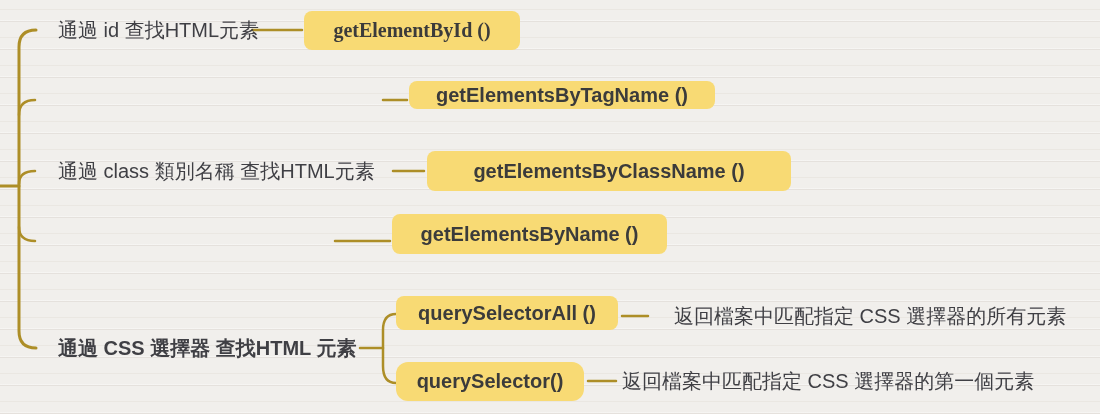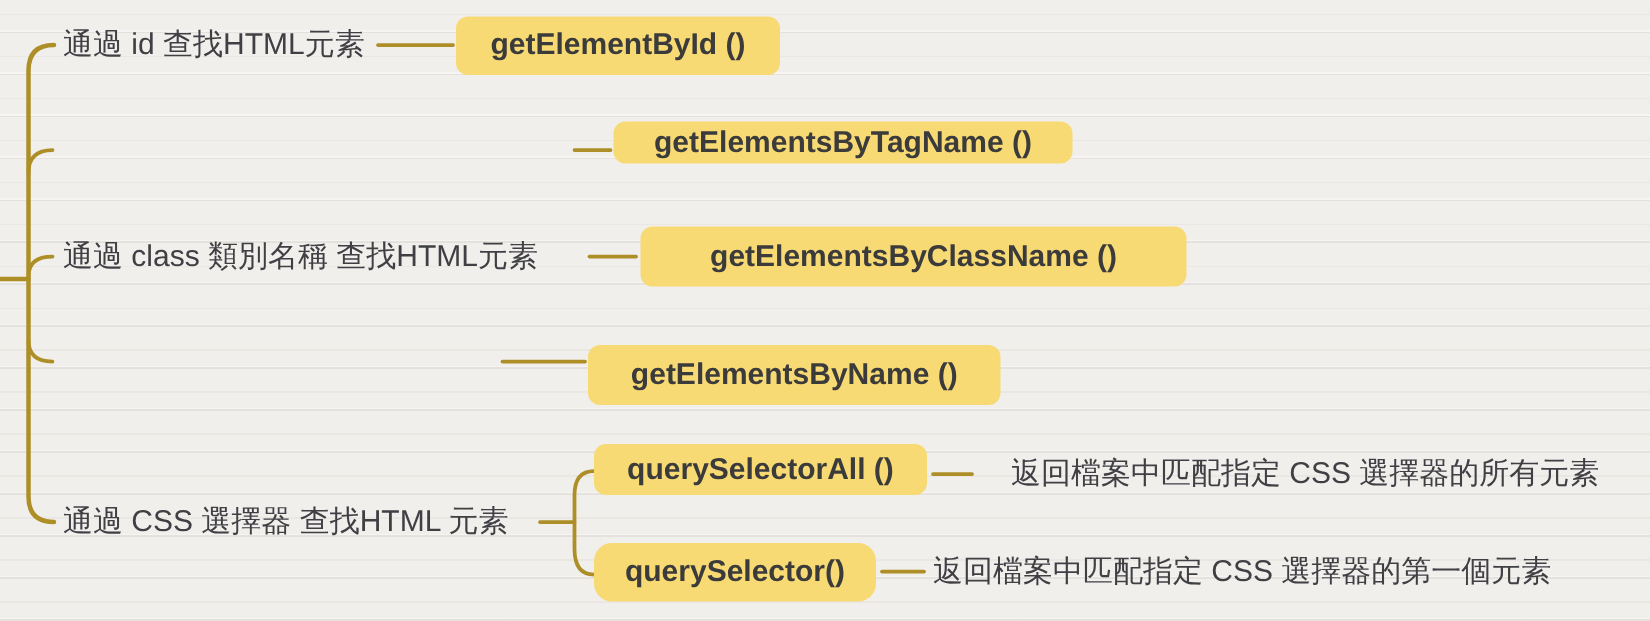--- a/index.html
+++ b/index.html
@@ -23,20 +23,21 @@
         transparent 13px, transparent 28px);
   }
   svg.connectors { position:absolute; left:0; top:0; }
   .label {
     position:absolute;
     color:#3f3f44;
     font-size:20px;
     line-height:1;
     white-space:nowrap;
     transform:translateY(-50%);
+    margin-left:16px;
   }
   .method-box {
     position:absolute;
     background:#f8da74;
     border-radius:8px;
     display:flex; align-items:center; justify-content:center;
     color:#3b3b3b;
     font-weight:bold;
     font-size:20px;
     white-space:nowrap;
@@ -74,25 +75,25 @@
 
     <path d="M 360 348 L 383 348" stroke-width="2.5"></path>
     <path d="M 396 314 Q 383 314 383 330 L 383 366 Q 383 383 396 383" stroke-width="2.5"></path>
 
     <path d="M 622 316 L 648 316" stroke-width="2.5"></path>
     <path d="M 588 381 L 616 381" stroke-width="2.5"></path>
   </svg>
 
   <div class="label" style="left:42px; top:30px;">通過 id 查找HTML元素</div>
   <div class="label" style="left:42px; top:171px;">通過 class 類別名稱 查找HTML元素</div>
-  <div class="label" style="left:42px; top:348px;">通過 CSS 選擇器 查找HTML 元素</div>
+  <div class="label" style="left:42px; top:348px;font-weight:bold;">通過 CSS 選擇器 查找HTML 元素</div>
 
-  <div class="method-box" style="left:304px; top:11px; width:216px; height:39px;">getElementById ()</div>
+  <div class="method-box" style="left:304px; top:11px; width:216px; height:39px;font-family:Liberation Serif, serif;">getElementById ()</div>
   <div class="method-box" style="left:409px; top:81px; width:306px; height:28px;">getElementsByTagName ()</div>
   <div class="method-box" style="left:427px; top:151px; width:364px; height:40px;text-align:right;">getElementsByClassName ()</div>
-  <div class="method-box" style="left:392px; top:230px; width:275px; height:40px;">getElementsByName ()</div>
+  <div class="method-box" style="left:392px; top:214px; width:275px; height:40px;">getElementsByName ()</div>
   <div class="method-box" style="left:396px; top:296px; width:222px; height:34px;">querySelectorAll ()</div>
   <div class="method-box" style="left:396px; top:362px; width:188px; height:39px;border-radius:12px;">querySelector()</div>
 
   <div class="desc" style="left:674px; top:316px;">返回檔案中匹配指定 CSS 選擇器的所有元素</div>
   <div class="desc" style="left:622px; top:381px;">返回檔案中匹配指定 CSS 選擇器的第一個元素</div>
 
 </div>
 
 </body></html>

